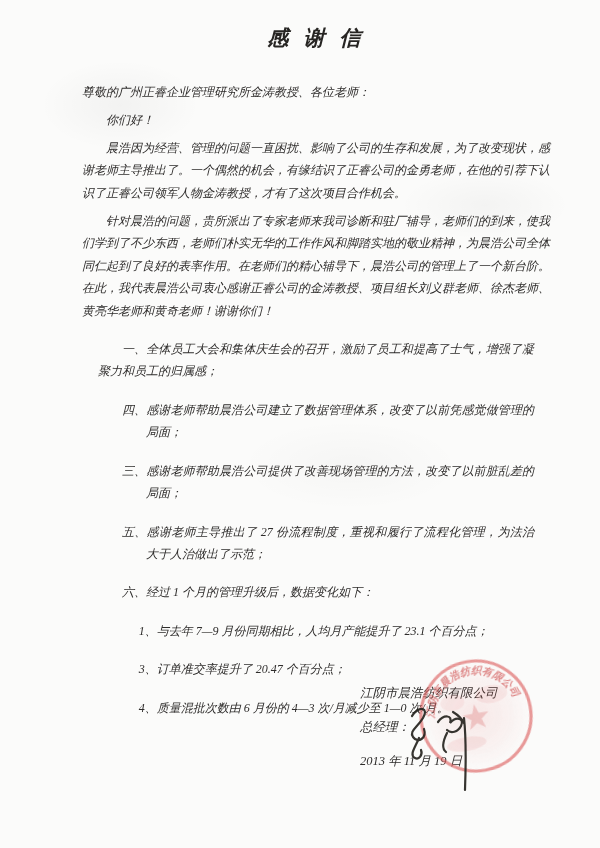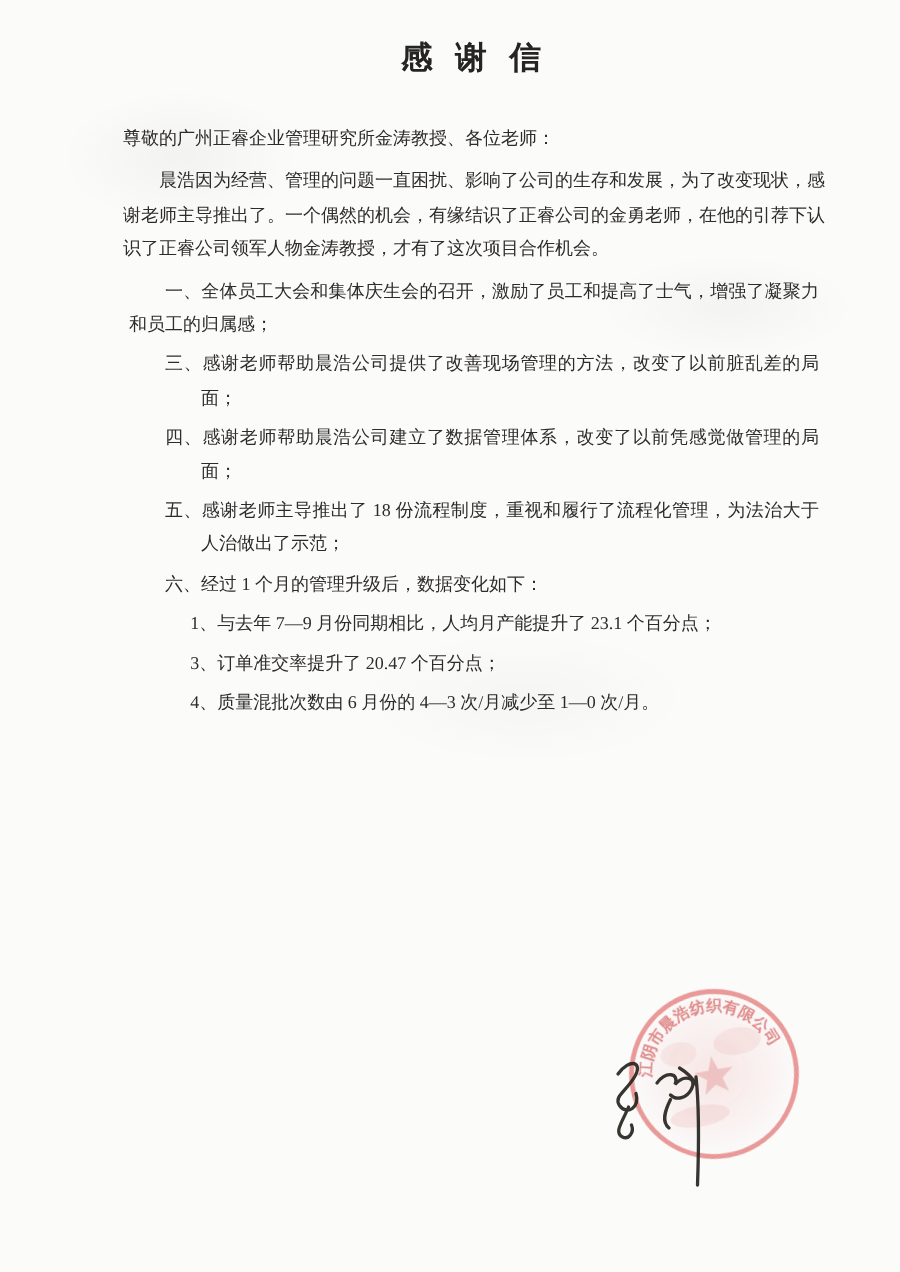--- a/index.html
+++ b/index.html
@@ -1,33 +1,34 @@
 <!DOCTYPE html>
 <html><head>
 <meta charset="utf-8">
 <style>
   html,body{margin:0;padding:0;background:#e8e8e8;}
   .page{
     position:relative;width:600px;height:848px;margin:0 auto;
     background:#fbfbfa;overflow:hidden;
     font-family:"Liberation Serif","DejaVu Serif",serif;
     color:#2e2c2b;
+    font-style:italic;
   }
   .smudge{position:absolute;pointer-events:none;}
   .title{
     position:absolute;top:24px;left:0;width:100%;margin:0;
     text-align:center;font-size:21px;font-weight:bold;
     letter-spacing:0.72em;text-indent:0.72em;
     transform:translateX(14px);color:#262422;
   }
   .body{
     position:absolute;left:82px;top:81px;width:468px;
     font-size:12px;line-height:22.4px;text-align:justify;
   }
-  .body p{margin:4px;}
+  .body p{margin:16px;}
   .salutation{margin:0 0 6px 0 !important;}
   .greeting{margin:0 0 5px 0 !important;}
   .para{margin:0 0 6px 0 !important;}
   .para.last{margin:0 !important;}
   .indent{text-indent:2em;}
   .nitem{text-indent:2em;}
   .nitem.hang{padding-left:4em;text-indent:-2em;}
   .sitem{text-indent:3.4em;}
   .sig{
     position:absolute;left:360px;top:676px;
@@ -43,37 +44,44 @@
 <div class="page">
 
   <div class="smudge" style="left:40px;top:60px;width:160px;height:90px;background:radial-gradient(closest-side,rgba(0,0,0,0.035),transparent);"></div>
   <div class="smudge" style="left:400px;top:170px;width:170px;height:70px;background:radial-gradient(closest-side,rgba(0,0,0,0.03),transparent);"></div>
   <div class="smudge" style="left:240px;top:420px;width:220px;height:90px;background:radial-gradient(closest-side,rgba(0,0,0,0.025),transparent);"></div>
 
   <h1 class="title">感谢信</h1>
 
   <div class="body">
     <p class="salutation">尊敬的广州正睿企业管理研究所金涛教授、各位老师：</p>
+    <p class="greeting indent">你们好！</p>
     <p class="para indent">晨浩因为经营、管理的问题一直困扰、影响了公司的生存和发展，为了改变现状，感谢老师主导推出了。一个偶然的机会，有缘结识了正睿公司的金勇老师，在他的引荐下认识了正睿公司领军人物金涛教授，才有了这次项目合作机会。</p>
+    <p class="para last indent">针对晨浩的问题，贵所派出了专家老师来我司诊断和驻厂辅导，老师们的到来，使我们学到了不少东西，老师们朴实无华的工作作风和脚踏实地的敬业精神，为晨浩公司全体同仁起到了良好的表率作用。在老师们的精心辅导下，晨浩公司的管理上了一个新台阶。在此，我代表晨浩公司衷心感谢正睿公司的金涛教授、项目组长刘义群老师、徐杰老师、黄亮华老师和黄奇老师！谢谢你们！</p>
 
     <div class="nlist">
       <p class="nitem indent">一、全体员工大会和集体庆生会的召开，激励了员工和提高了士气，增强了凝聚力和员工的归属感；</p>
+      <p class="nitem hang">四、感谢老师帮助晨浩公司建立了数据管理体系，改变了以前凭感觉做管理的局面；</p>
       <p class="nitem hang">三、感谢老师帮助晨浩公司提供了改善现场管理的方法，改变了以前脏乱差的局面；</p>
-      <p class="nitem hang">四、感谢老师帮助晨浩公司建立了数据管理体系，改变了以前凭感觉做管理的局面；</p>
-      <p class="nitem hang">五、感谢老师主导推出了 18 份流程制度，重视和履行了流程化管理，为法治大于人治做出了示范；</p>
+      <p class="nitem hang">五、感谢老师主导推出了 27 份流程制度，重视和履行了流程化管理，为法治大于人治做出了示范；</p>
       <p class="nitem hang">六、经过 1 个月的管理升级后，数据变化如下：</p>
     </div>
 
     <div class="slist">
       <p class="sitem">1、与去年 7—9 月份同期相比，人均月产能提升了 23.1 个百分点；</p>
       <p class="sitem">3、订单准交率提升了 20.47 个百分点；</p>
       <p class="sitem">4、质量混批次数由 6 月份的 4—3 次/月减少至 1—0 次/月。</p>
     </div>
   </div>
 
+  <div class="sig">
+    <p>江阴市晨浩纺织有限公司</p>
+    <p>总经理：</p>
+    <p>2013 年 11 月 19 日</p>
+  </div>
 
   <svg class="stamp-svg" width="118" height="118" viewBox="0 0 118 118">
     <defs>
       <path id="sealArc" d="M 59,59 m -42,0 a 42,42 0 1,1 84,0 a 42,42 0 1,1 -84,0"></path>
       <filter id="soft">
           <feGaussianBlur stdDeviation="0.45"></feGaussianBlur>
         </filter>
       <radialGradient id="mottle" cx="50%" cy="50%" r="50%">
         <stop offset="0%" stop-color="rgba(220,95,95,0.14)"></stop>
         <stop offset="60%" stop-color="rgba(220,95,95,0.07)"></stop>

